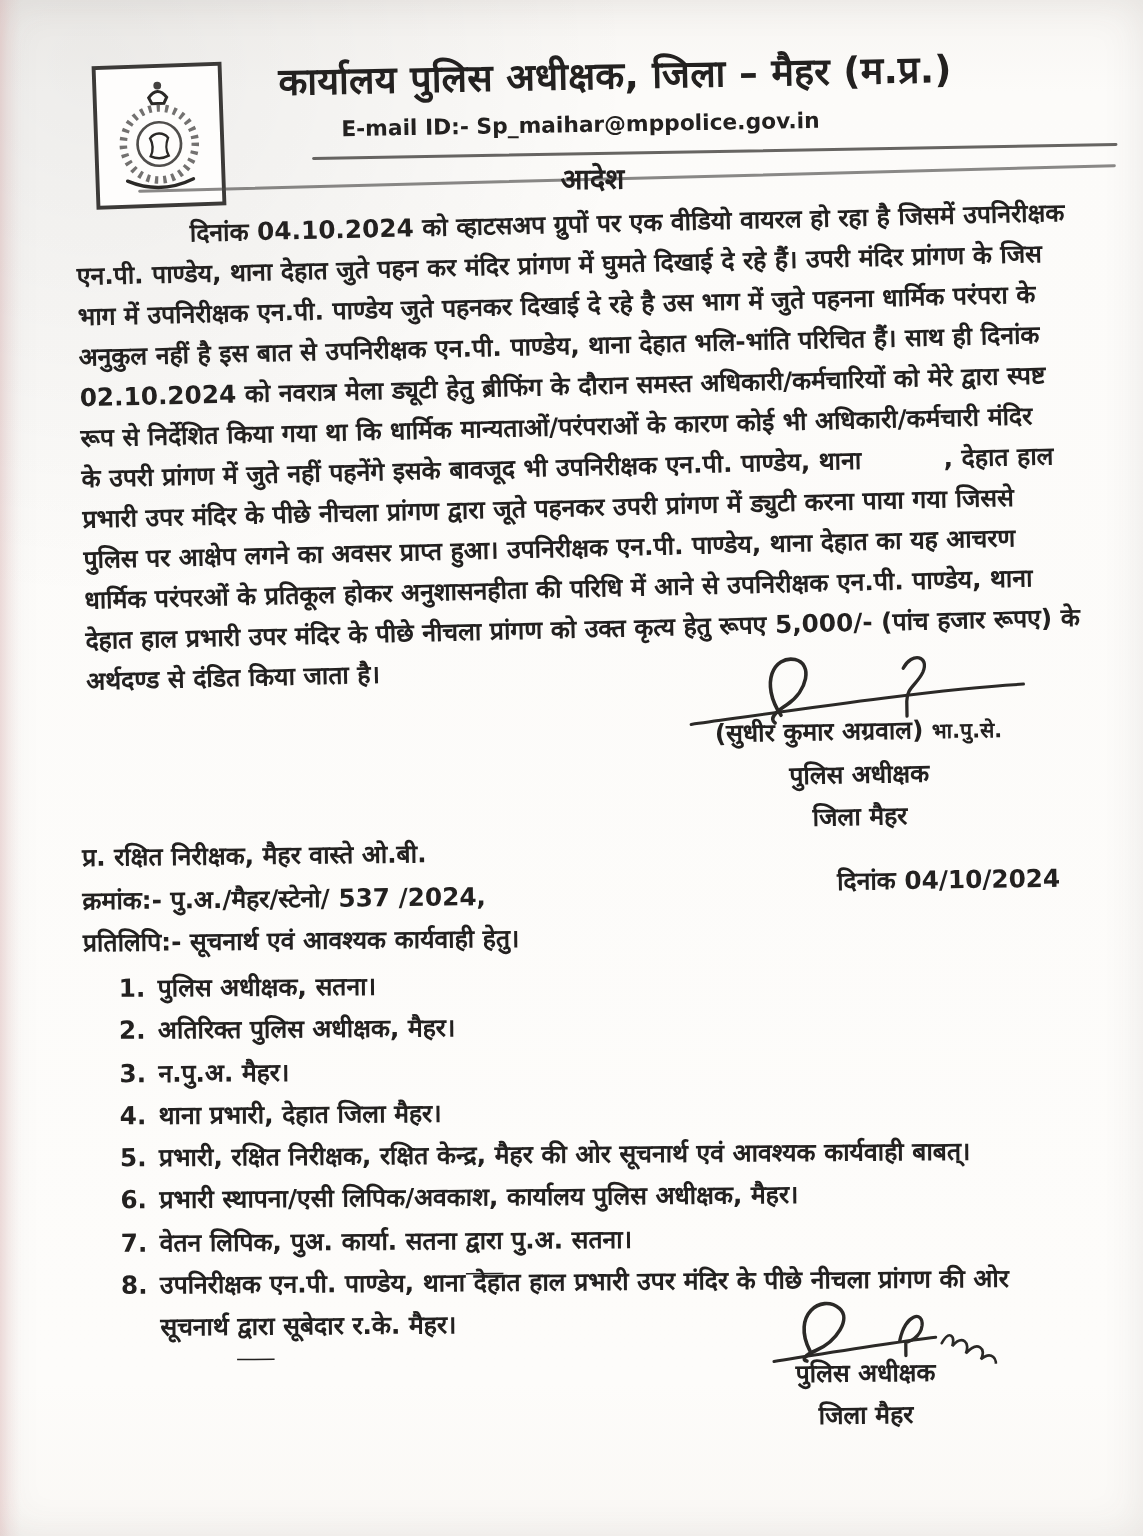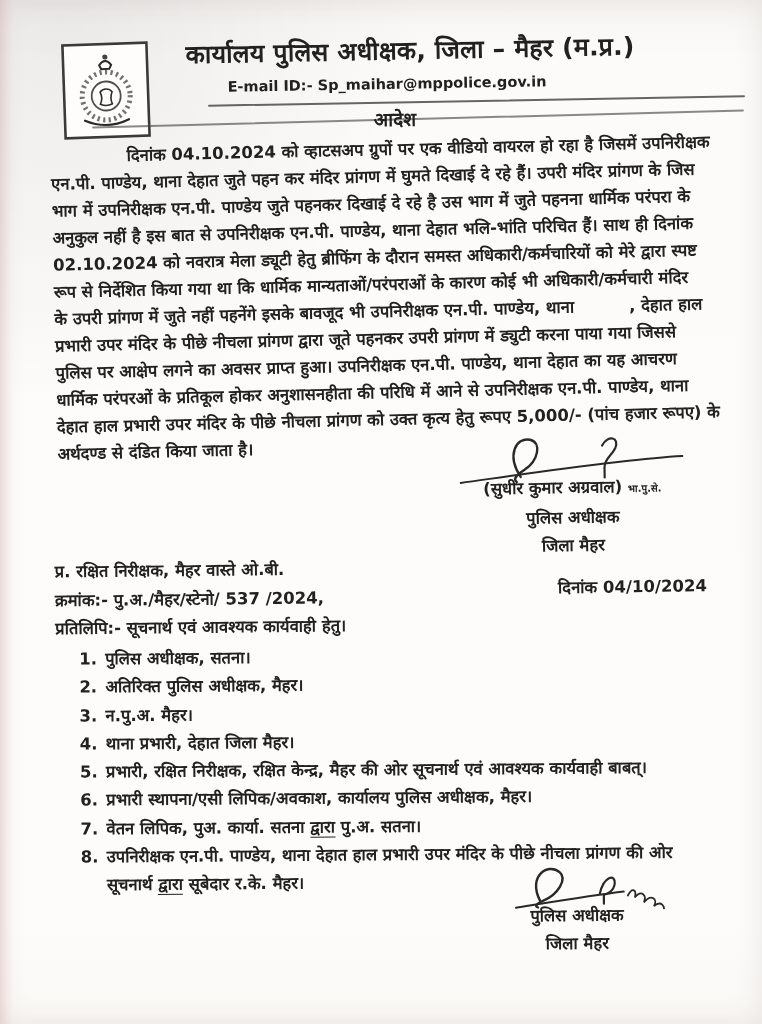--- a/index.html
+++ b/index.html
@@ -30,34 +30,34 @@
   
   .order-para{left:54px;top:136px;width:662px;transform:rotate(-1.35deg);
     font-size:16.5px;font-weight:600;line-height:27px;}
   .pline{white-space:nowrap;}
   .pline.indent{padding-left:76px;}
   .gap{display:inline-block;width:55px;}
   
   .sig1{left:430px;top:432px;width:285px;text-align:center;transform:rotate(-1deg);
     font-size:16.5px;font-weight:600;line-height:28px;}
   .sig1 svg{display:block;margin:0 auto -10px auto;}
-  .svc{font-size:10px;font-weight:700;}
+  .svc{font-size:14px;font-weight:700;}
   
   .dispatch{left:55px;top:556px;width:430px;transform:rotate(-.6deg);
     font-size:16.5px;font-weight:600;line-height:28.5px;}
   .dispatch div{white-space:nowrap;}
   .date-right{left:558px;top:574px;width:180px;font-size:16.5px;font-weight:600;
     transform:rotate(-.8deg);white-space:nowrap;}
   
   .copies{left:80px;top:643px;width:642px;transform:rotate(-.45deg);
     font-size:16.5px;font-weight:600;line-height:28.3px;}
   .row{display:flex;align-items:flex-start;}
   .num{width:26px;flex:0 0 26px;}
   .txt{flex:1;}
-  .u{border-bottom:1.8px solid #232120;padding-bottom:0;}
+  .u{border-bottom:1.8px solid #232120;padding-bottom:12px;}
   
   .sig2{left:452px;top:862px;width:250px;text-align:center;transform:rotate(-.6deg);
     font-size:16.5px;font-weight:600;line-height:28px;}
   .sig2 svg{display:block;margin:0 auto -8px 60px;}
   .ink{stroke:#2b2927;fill:none;stroke-linecap:round;}
 </style>
 </head>
 <body>
 
 <div class="page">

